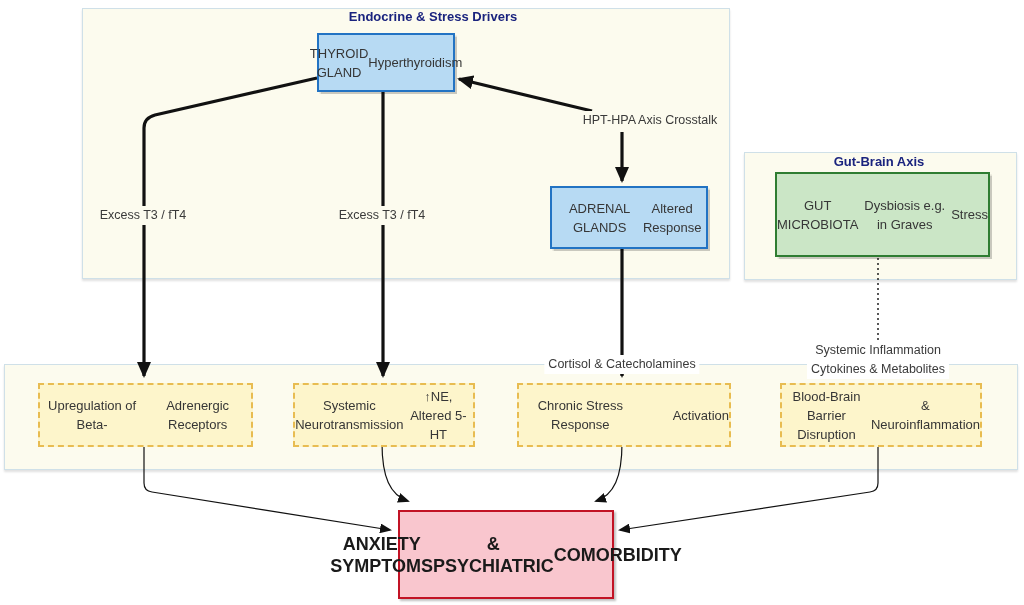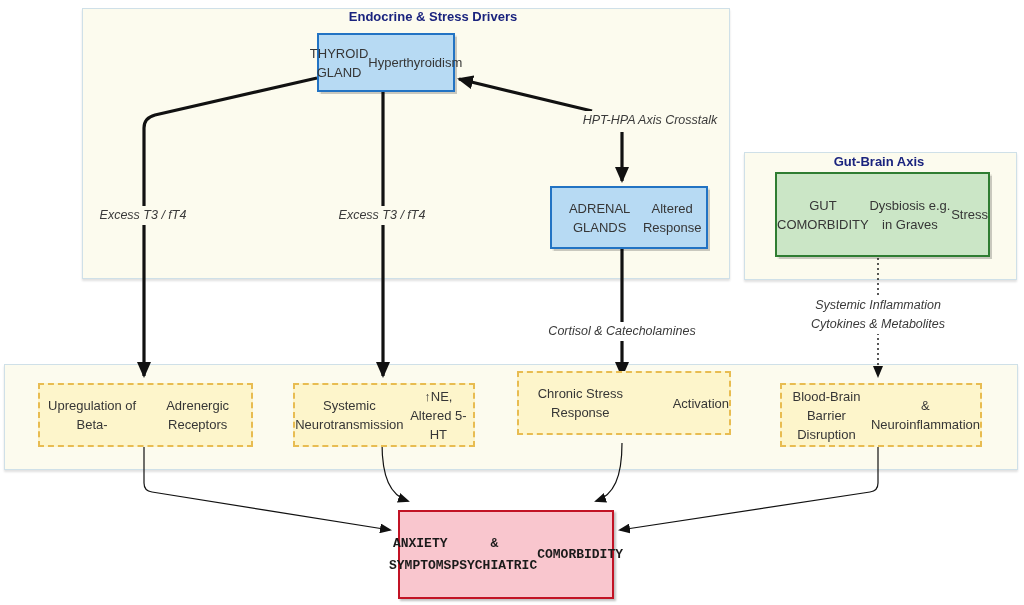--- a/index.html
+++ b/index.html
@@ -23,26 +23,26 @@
   .edge-thick{stroke:var(--line_color);stroke-width:3.2;fill:none;}
   .edge-thin{stroke:var(--line_color);stroke-width:1.2;fill:none;}
   .edge-dotted{stroke:var(--line_color);stroke-width:1.4;fill:none;stroke-dasharray:2 3;}
 
   .node{position:absolute;display:flex;flex-direction:row;align-items:center;justify-content:center;
     text-align:center;z-index:2;color:var(--text_color);font-size:13px;line-height:19px;}
   .node.blue{background:var(--blue_bg);border:2px solid var(--blue_border);box-shadow:1.5px 1.5px 1px rgba(0,0,0,0.2);}
   .node.green{background:var(--green_bg);border:2px solid var(--green_border);box-shadow:1.5px 1.5px 1px rgba(0,0,0,0.2);}
   .node.yellow{background:var(--yellow_bg);border:2px dashed var(--yellow_border);}
   .node.red{background:var(--red_bg);border:2.5px solid var(--red_border);
-    box-shadow:2px 2px 2px rgba(0,0,0,0.25);font-weight:bold;color:#1a1a1a;font-size:13px;line-height:22px;font-family:Liberation Mono, monospace;}
+    box-shadow:2px 2px 2px rgba(0,0,0,0.25);font-weight:bold;color:#1a1a1a;font-size:18px;line-height:22px;}
 
   .edge-label{position:absolute;transform:translateX(-50%);white-space:nowrap;z-index:2;
-    font-size:12.5px;color:var(--label_color);padding:0 4px;text-align:center;line-height:19px;font-style:italic;}
+    font-size:12.5px;color:var(--label_color);padding:0 4px;text-align:center;line-height:19px;}
   .edge-label.on-container{background:var(--container_bg);}
-  .edge-label.on-white{background:#ffffff;}
+  .edge-label.on-white{background:#ffffff;margin-top:45px;}
 </style>
 </head>
 <body>
 
 <div id="stage">
 
   <div class="container" style="left:82px;top:8px;width:646px;height:269px;"></div>
   <div class="container" style="left:744px;top:152px;width:271px;height:126px;"></div>
   <div class="container" style="left:4px;top:364px;width:1012px;height:104px;"></div>
 
@@ -74,53 +74,53 @@
     <div>THYROID GLAND</div>
     <div>Hyperthyroidism</div>
   </div>
 
   <div class="node blue" style="left:550px;top:186px;width:145px;height:59px;padding-left:9px;">
     <div>ADRENAL GLANDS</div>
     <div>Altered Response</div>
   </div>
 
   <div class="node green" style="left:775px;top:172px;width:211px;height:81px;">
-    <div>GUT COMORBIDITY</div>
+    <div>GUT MICROBIOTA</div>
     <div>Dysbiosis e.g. in Graves</div>
     <div>Stress</div>
   </div>
 
   <div class="node yellow" style="left:38px;top:383px;width:211px;height:60px;">
     <div>Upregulation of Beta-</div>
     <div>Adrenergic Receptors</div>
   </div>
 
   <div class="node yellow" style="left:293px;top:383px;width:178px;height:60px;">
     <div>Systemic Neurotransmission</div>
     <div>↑NE, Altered 5-HT</div>
   </div>
 
-  <div class="node yellow" style="left:517px;top:371px;width:210px;height:60px;gap:31px;">
+  <div class="node yellow" style="left:517px;top:383px;width:210px;height:60px;gap:31px;">
     <div>Chronic Stress Response</div>
     <div>Activation</div>
   </div>
 
   <div class="node yellow" style="left:780px;top:383px;width:198px;height:60px;">
     <div>Blood-Brain Barrier Disruption</div>
     <div>&amp; Neuroinflammation</div>
   </div>
 
   <div class="node red" style="left:398px;top:510px;width:212px;height:85px;">
     <div>ANXIETY SYMPTOMS</div>
     <div>&amp; PSYCHIATRIC</div>
     <div>COMORBIDITY</div>
   </div>
 
   <div class="edge-label on-container" style="left:143px;top:206px;">Excess T3 / fT4</div>
   <div class="edge-label on-container" style="left:382px;top:206px;">Excess T3 / fT4</div>
   <div class="edge-label on-container" style="left:650px;top:111px;">HPT-HPA Axis Crosstalk</div>
-  <div class="edge-label on-white" style="left:622px;top:322px;">Cortisol &amp; Catecholamines</div>
+  <div class="edge-label on-white" style="left:622px;top:310px;">Cortisol &amp; Catecholamines</div>
   <div class="edge-label on-white" style="left:878px;top:296px;">
     <div>Systemic Inflammation</div>
     <div>Cytokines &amp; Metabolites</div>
   </div>
 
 </div>
 
 </body></html>

